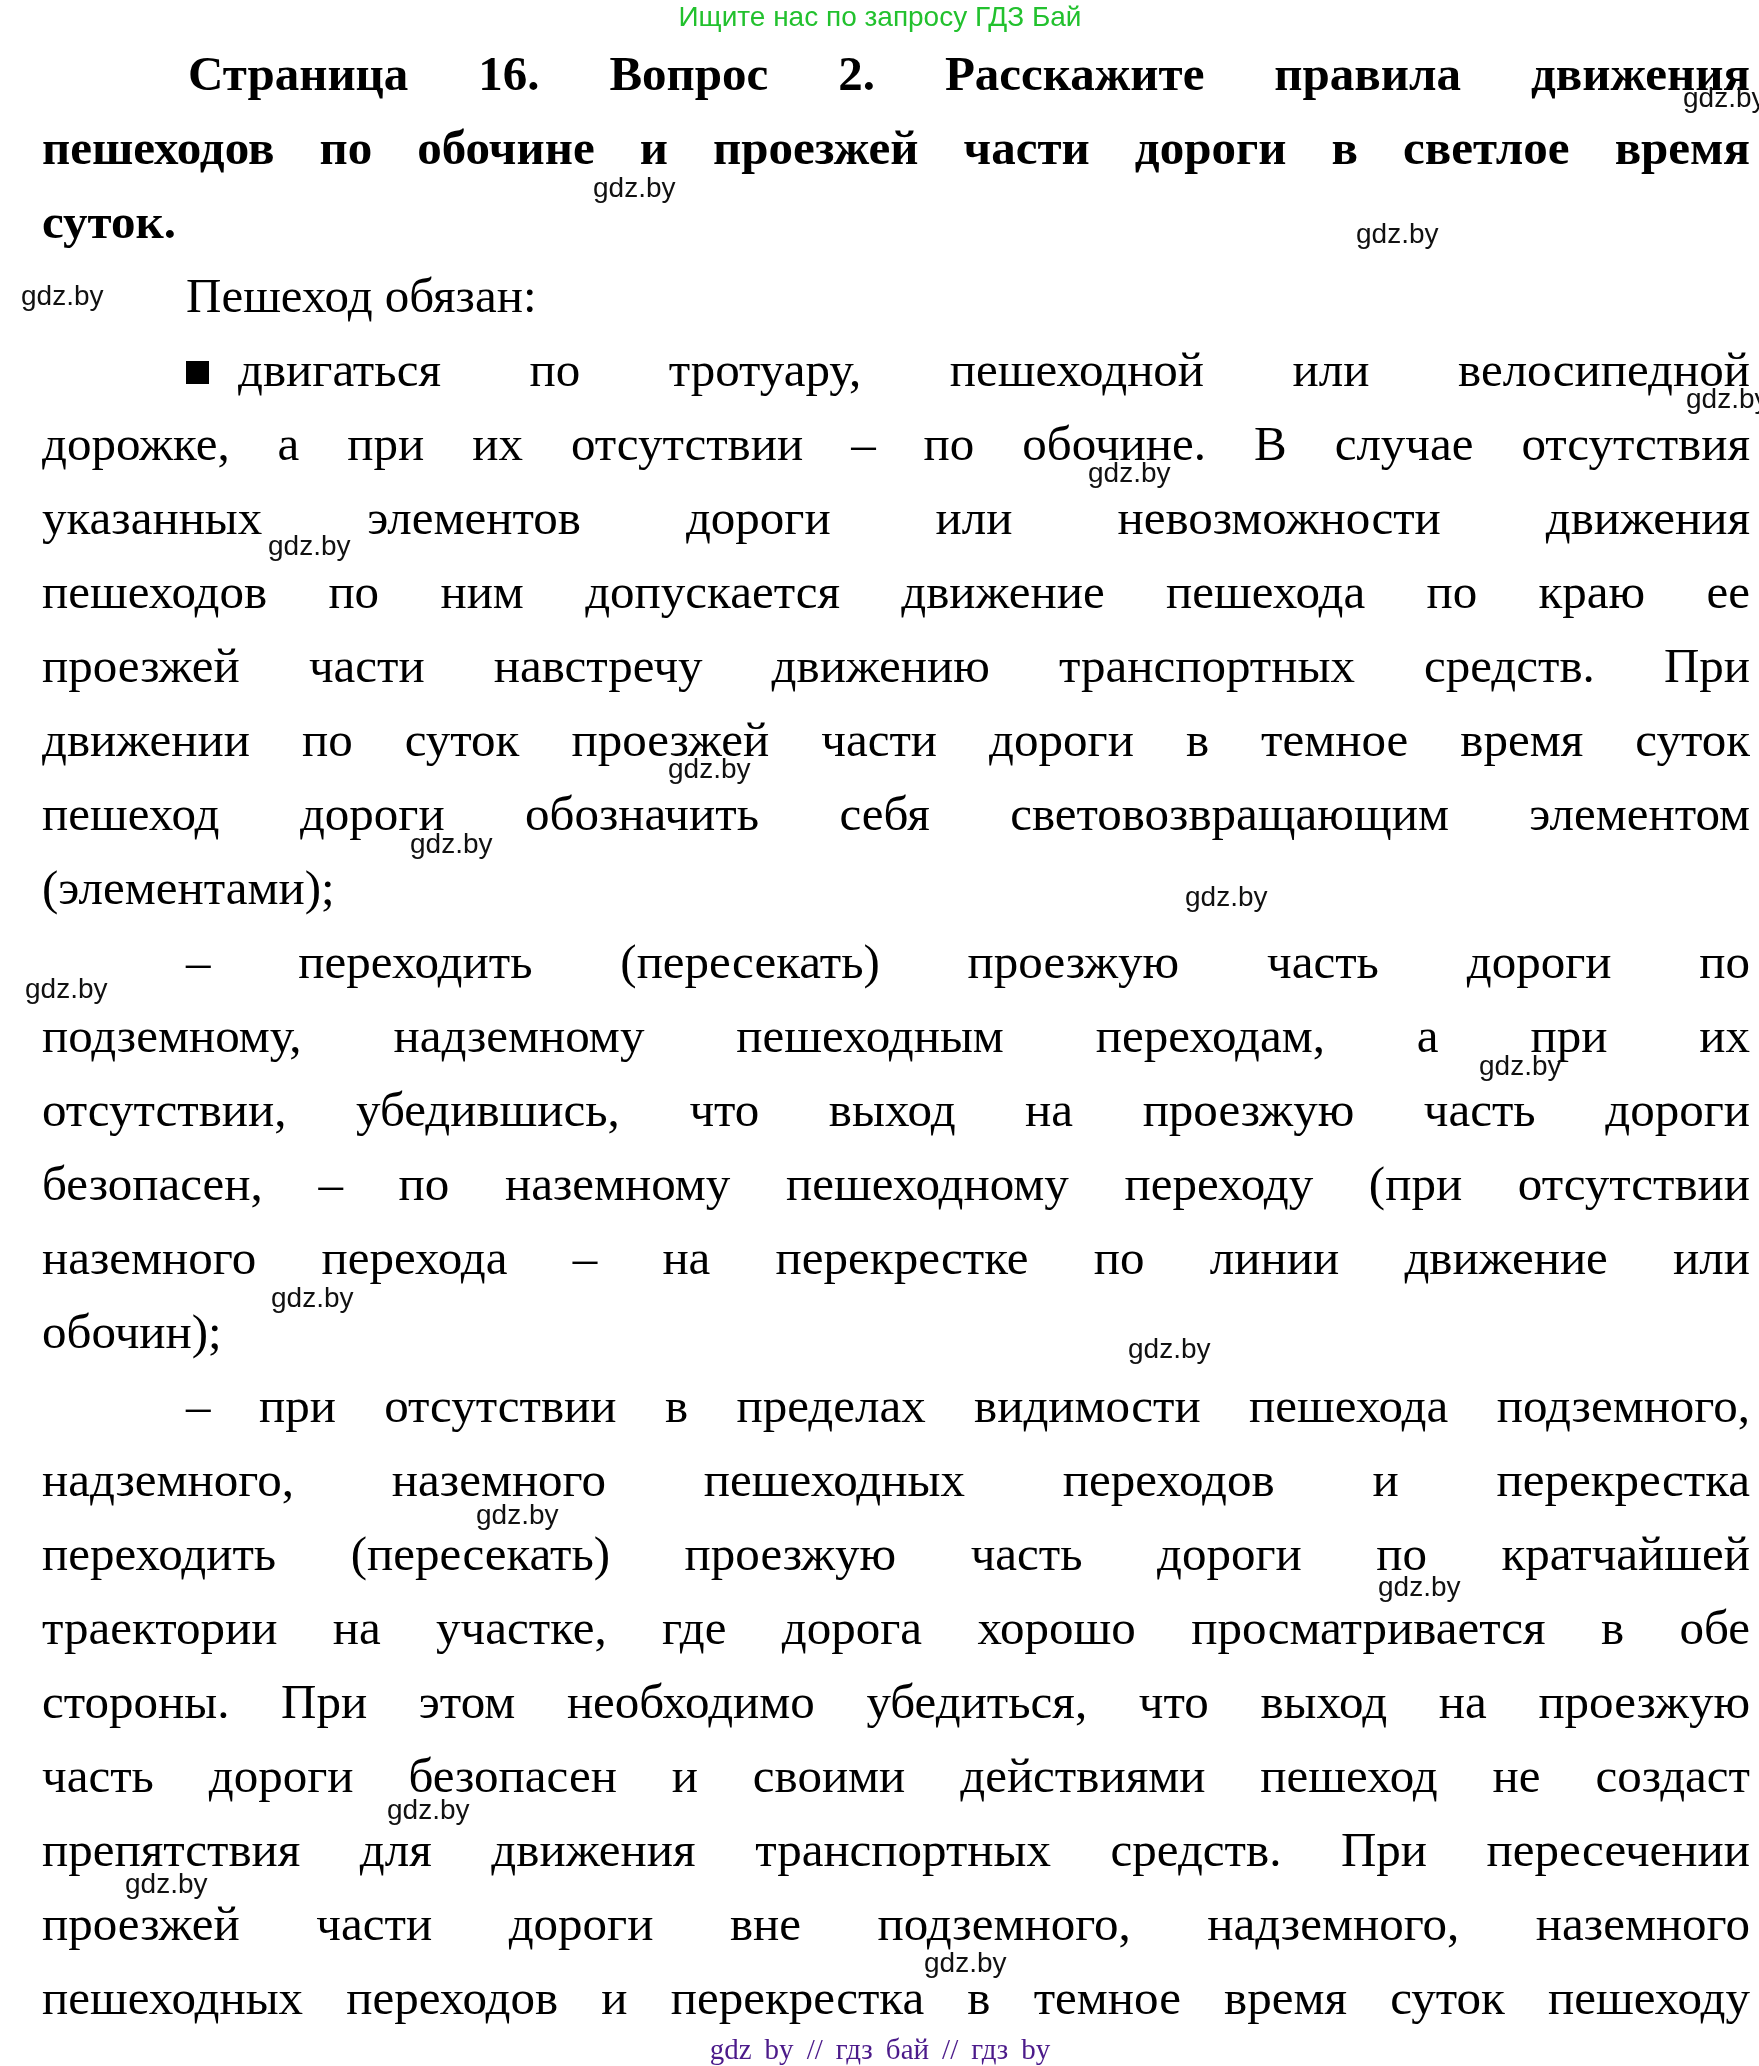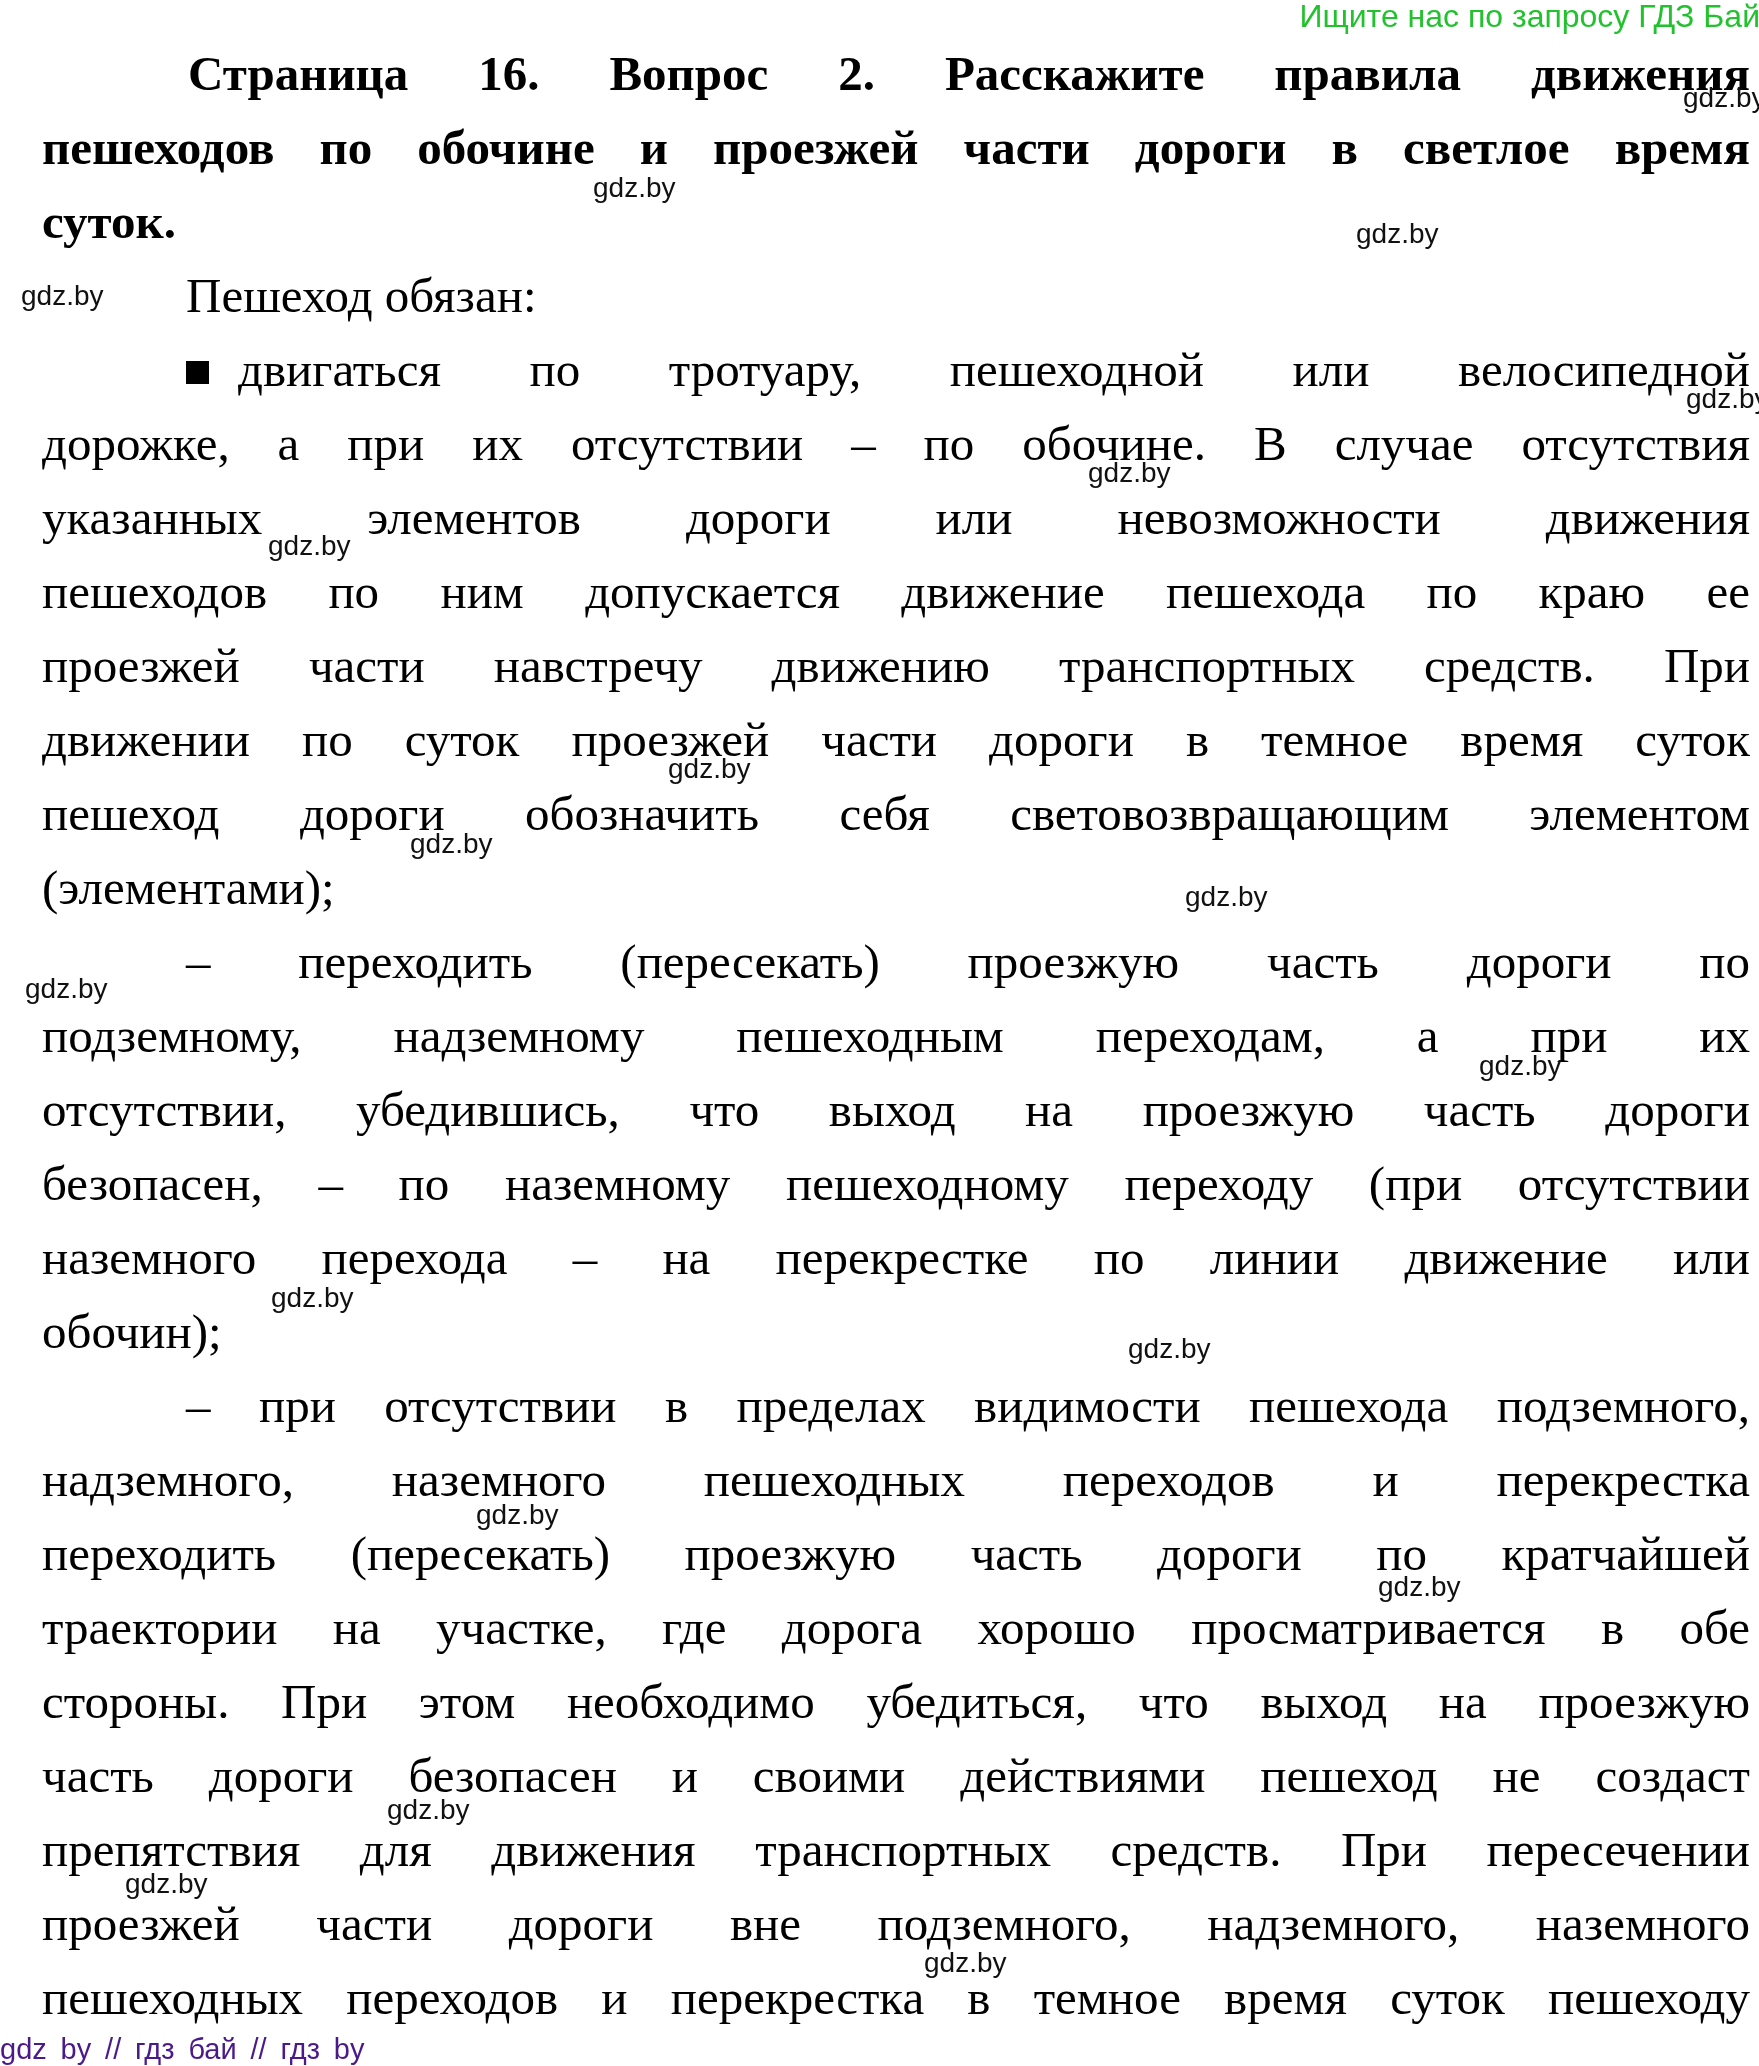--- a/index.html
+++ b/index.html
@@ -1,24 +1,24 @@
 <!DOCTYPE html>
 <html><head>
 <meta charset="utf-8">
 <style>
   html, body { margin:0; padding:0; background:#ffffff; }
   body { width:1760px; height:2066px; position:relative; overflow:hidden; }
   .top-banner {
     position:absolute; left:0; top:0; width:1760px; height:33px;
-    text-align:right; font-family:"Liberation Sans", sans-serif;
-    font-size:32px; line-height:33px; color:#22c12e;
+    text-align:center; font-family:"Liberation Sans", sans-serif;
+    font-size:28px; line-height:33px; color:#22c12e;
   }
   .footer {
     position:absolute; left:0; top:2033px; width:1760px; height:33px;
-    font-family:Liberation Sans, sans-serif;
+    text-align:center; font-family:Liberation Serif, serif;
     font-size:29px; line-height:33px; color:#4b1a8a; word-spacing:5.8px;
   }
   .content {
     position:absolute; left:29px; top:37px; width:1708px;
     font-family:"Liberation Serif", serif; font-size:49px;
     line-height:74px; color:#000;margin-left:13px;
   }
   .line {
     display:block; height:74px; white-space:nowrap;
     text-align:justify; text-align-last:justify; overflow:hidden;

